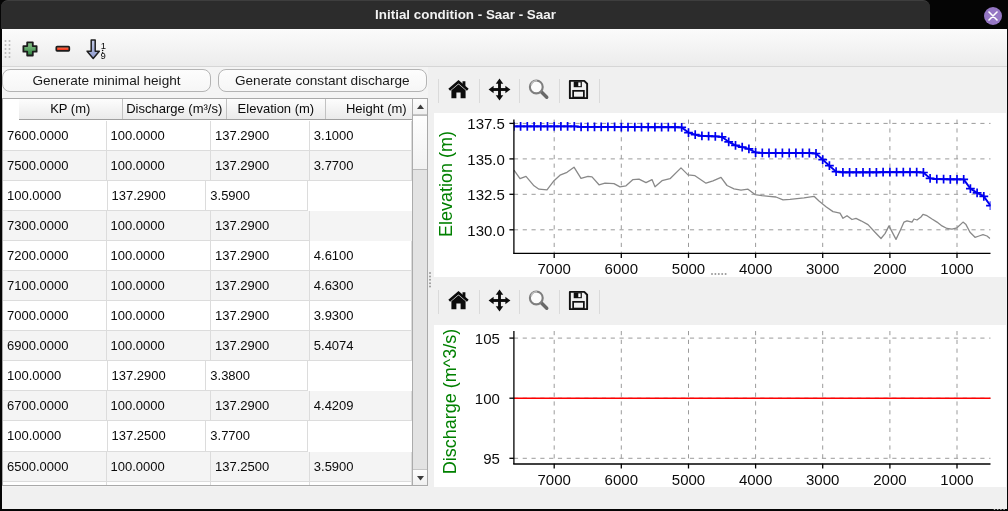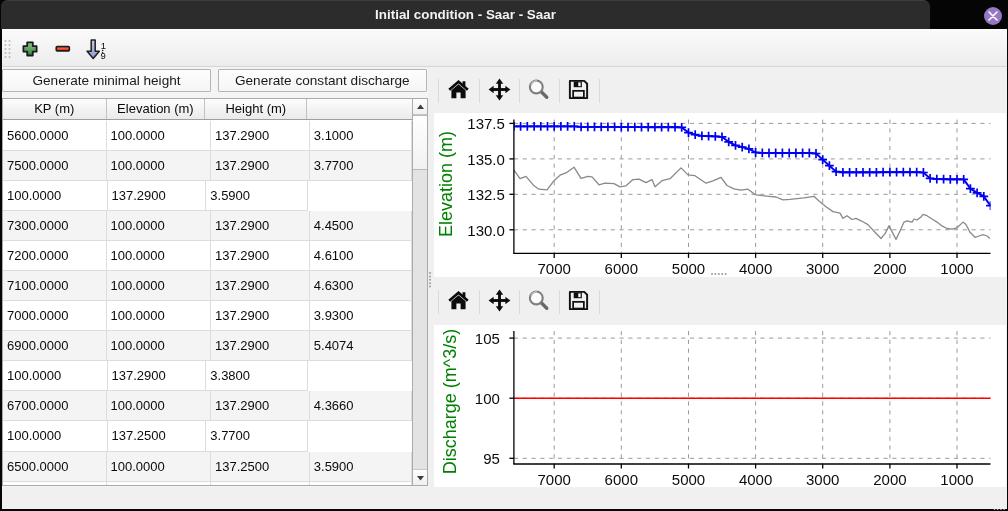--- a/index.html
+++ b/index.html
@@ -3,23 +3,23 @@
 <style>
 *{margin:0;padding:0;box-sizing:border-box;}
 html,body{width:1008px;height:511px;overflow:hidden;background:#000;font-family:"Liberation Sans",sans-serif;}
 #win{position:absolute;left:0;top:0;width:1008px;height:511px;background:#050505;}
 #titlebar{position:absolute;left:1px;top:0px;width:929px;height:29px;background:#2c2c2c;border-radius:7px 7px 0 0;border-top:1px solid #3e3e3e;}
 #title{position:absolute;left:0;right:0;top:6px;text-align:center;color:#f2f2f2;font-size:13.4px;font-weight:700;letter-spacing:0;}
 #closebtn{position:absolute;left:982.5px;top:5.5px;width:18px;height:18px;border-radius:50%;background:#9577c4;}
 #closebtn svg{position:absolute;left:4px;top:4px;}
 #content{position:absolute;left:1.5px;top:29px;width:1005px;height:480px;background:#f4f4f4;}
 #maintb{position:absolute;left:1.5px;top:29px;width:1005px;height:37.5px;background:linear-gradient(#fbfbfb,#ececec);border-bottom:1px solid #d6d6d6;}
-.btn{position:absolute;height:23px;background:linear-gradient(#fdfdfd,#f6f6f6);border:1px solid #b4b4b4;border-radius:1px;font-size:13.6px;color:#1a1a1a;text-align:center;line-height:21px;}
+.btn{position:absolute;height:23px;background:linear-gradient(#fdfdfd,#f6f6f6);border:1px solid #b4b4b4;border-radius:8px;font-size:13.6px;color:#1a1a1a;text-align:center;line-height:21px;}
 #tablewrap{position:absolute;left:2px;top:97.5px;width:425.5px;height:388px;border:1px solid #a9a9a9;background:#fff;overflow:hidden;}
-.thead{position:absolute;left:0;top:0;height:21px;width:100%;display:flex;background:linear-gradient(#fdfdfd,#eaeaea);border-bottom:1px solid #9f9f9f;}
+.thead{position:absolute;left:16px;top:0;height:21px;width:100%;display:flex;background:linear-gradient(#fdfdfd,#eaeaea);border-bottom:1px solid #9f9f9f;}
 .th{height:100%;border-right:1px solid #c2c2c2;font-size:13px;color:#0a0a0a;text-align:center;line-height:20px;flex:none;}
 .tbody{position:absolute;left:0;top:22px;width:409.5px;}
 .tr{display:flex;height:30.1px;background:#fff;}
 .tr.alt{background:#f4f4f4;}
 .td{height:100%;border-right:1px solid #dcdcdc;border-bottom:1px solid #dcdcdc;font-size:13px;color:#0a0a0a;padding-left:4px;line-height:30.1px;flex:none;}
 #vscroll{position:absolute;right:0;top:0;width:15px;height:100%;background:#e3e3e3;border-left:1px solid #ababab;}
 .sbtn{position:absolute;left:0;width:15px;height:16px;background:linear-gradient(#fdfdfd,#f0f0f0);}
 .sthumb{position:absolute;left:0;top:16.5px;width:15px;height:55px;background:linear-gradient(#fefefe,#f2f2f2);border-top:1px solid #b9b9b9;border-bottom:1px solid #b9b9b9;}
 #rightpane{position:absolute;left:427.5px;top:66.5px;width:579px;height:430px;background:#f0f0f0;}
 .sep{position:absolute;width:1px;height:24px;background:#dadada;}
@@ -71,46 +71,46 @@
    <text x="100.8" y="48.6" font-size="9.5" fill="#0a0a0a" font-family="Liberation Sans, sans-serif">1</text>
    <text x="100.4" y="59.2" font-size="9.5" fill="#0a0a0a" font-family="Liberation Sans, sans-serif">9</text>
    <circle cx="102.6" cy="50.4" r="0.75" fill="#111"></circle>
    <circle cx="102.6" cy="52.8" r="0.75" fill="#111"></circle>
  </svg>
  <div class="btn" style="left:2px;top:69.2px;width:209px;">Generate minimal height</div>
  <div class="btn" style="left:217.5px;top:69.2px;width:209.5px;">Generate constant discharge</div>
  <div id="tablewrap">
    <div class="thead">
         <div class="th" style="width:103.5px">KP (m)</div>
+        <div class="th" style="width:104.5px">Discharge (m³/s)</div>
         <div class="th" style="width:98.8px">Elevation (m)</div>
         <div class="th" style="width:102.0px">Height (m)</div>
       </div>
    <div class="tbody">
 <div class="tr ">
-          <div class="td" style="width:103.5px">5600.0000</div>
+          <div class="td" style="width:103.5px">7600.0000</div>
           <div class="td" style="width:104.5px">100.0000</div>
           <div class="td" style="width:98.8px">137.2900</div>
           <div class="td" style="width:102.0px">3.1000</div>
         </div>
 <div class="tr alt">
           <div class="td" style="width:103.5px">7500.0000</div>
           <div class="td" style="width:104.5px">100.0000</div>
           <div class="td" style="width:98.8px">137.2900</div>
           <div class="td" style="width:102.0px">3.7700</div>
         </div>
 <div class="tr ">
           <div class="td" style="width:104.5px">100.0000</div>
           <div class="td" style="width:98.8px">137.2900</div>
           <div class="td" style="width:102.0px">3.5900</div>
         </div>
 <div class="tr alt">
           <div class="td" style="width:103.5px">7300.0000</div>
           <div class="td" style="width:104.5px">100.0000</div>
           <div class="td" style="width:98.8px">137.2900</div>
-          <div class="td" style="width:102.0px">4.4500</div>
         </div>
 <div class="tr ">
           <div class="td" style="width:103.5px">7200.0000</div>
           <div class="td" style="width:104.5px">100.0000</div>
           <div class="td" style="width:98.8px">137.2900</div>
           <div class="td" style="width:102.0px">4.6100</div>
         </div>
 <div class="tr alt">
           <div class="td" style="width:103.5px">7100.0000</div>
           <div class="td" style="width:104.5px">100.0000</div>
@@ -131,21 +131,21 @@
         </div>
 <div class="tr ">
           <div class="td" style="width:104.5px">100.0000</div>
           <div class="td" style="width:98.8px">137.2900</div>
           <div class="td" style="width:102.0px">3.3800</div>
         </div>
 <div class="tr alt">
           <div class="td" style="width:103.5px">6700.0000</div>
           <div class="td" style="width:104.5px">100.0000</div>
           <div class="td" style="width:98.8px">137.2900</div>
-          <div class="td" style="width:102.0px">4.3660</div>
+          <div class="td" style="width:102.0px">4.4209</div>
         </div>
 <div class="tr ">
           <div class="td" style="width:104.5px">100.0000</div>
           <div class="td" style="width:98.8px">137.2500</div>
           <div class="td" style="width:102.0px">3.7700</div>
         </div>
 <div class="tr alt">
           <div class="td" style="width:103.5px">6500.0000</div>
           <div class="td" style="width:104.5px">100.0000</div>
           <div class="td" style="width:98.8px">137.2500</div>

